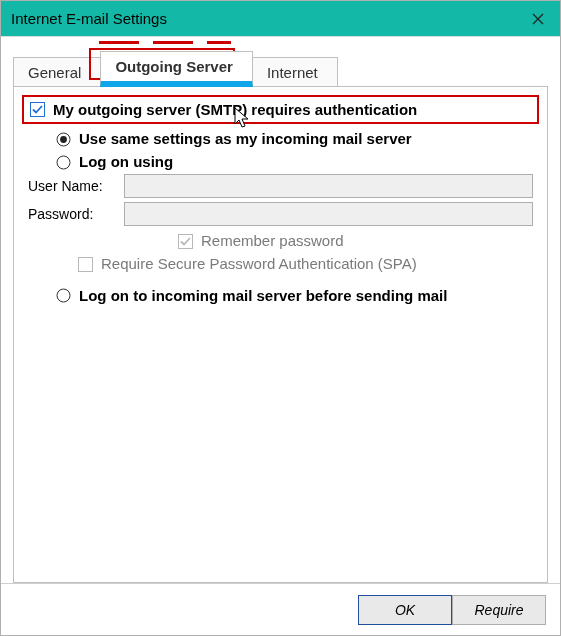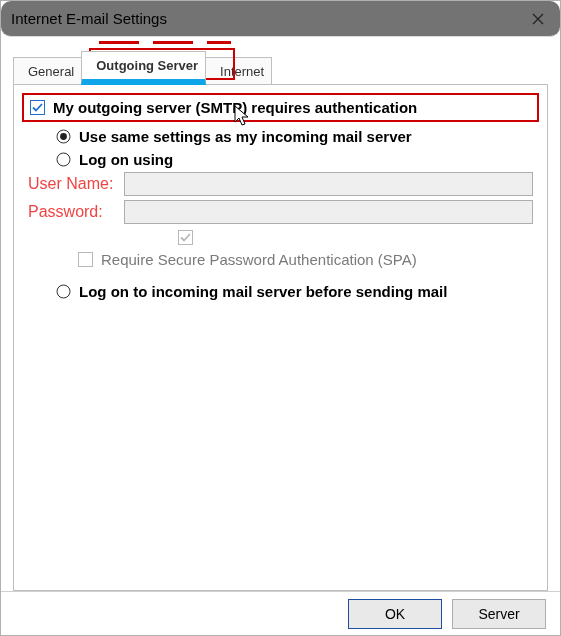--- a/index.html
+++ b/index.html
@@ -22,22 +22,21 @@
       display: flex;
       flex-direction: column;
     }
     .titlebar {
       height: 36px;
       display: flex;
       align-items: center;
       justify-content: space-between;
       padding: 0 0 0 10px;
       border-bottom: 1px solid #dcdcdc;
-      background: #737373;
-      border-radius: 10px;
+      background: #14b8a6;
     }
     .titlebar-title {
       font-size: 15px;
       color: #000;
     }
     .close-btn {
       width: 44px;
       height: 36px;
       display: flex;
       align-items: center;
@@ -51,27 +50,27 @@
       padding: 8px 12px 0 12px;
       display: flex;
       flex-direction: column;
     }
     .tabstrip {
       display: flex;
       align-items: flex-end;
       margin-top: 6px;
     }
     .tab {
-      padding: 6px 7px 6px 14px;
+      padding: 6px 19px 6px 14px;
       border: 1px solid #bfbfbf;
       border-bottom: none;
       background: #fafafa;
       color: #333;
       cursor: pointer;
-      font-size: 13px;
+      font-size: 15px;
       margin-right: -1px;
       position: relative;
     }
     .tab.active {
       background: #ffffff;
       font-weight: 600;
       z-index: 2;
       border-bottom: 6px solid #0ea5e9;
     }
     .tab-highlight {
@@ -111,59 +110,60 @@
     .indent1 { margin-left: 28px; }
     .indent2 { margin-left: 50px; }
     .disabled { color: #7a7a7a; }
     .field-row {
       display: flex;
       align-items: center;
       margin: 4px 0;
     }
     .field-label {
       width: 96px;
-      color: #ef4444;
-      font-size: 16px;
+      color: #000000;
+      font-size: 14px;
     }
     .field-input {
       flex: 1;
       height: 24px;
       border: 1px solid #adadad;
       background: #efefef;
       padding: 2px 4px;
     }
     .cursor {
       position: absolute;
       pointer-events: none;
     }
     .footer {
-      height: 44px;
+      height: 52px;
       border-top: 1px solid #d0d0d0;
       display: flex;
       align-items: center;
       justify-content: flex-end;
       padding: 0 14px;
-      gap: 10px;
+      gap: 0;
+      font-style: italic;
     }
     .btn {
       min-width: 94px;
       height: 30px;
       border: 1px solid #adadad;
       background: #e9e9e9;
       display: flex;
       align-items: center;
       justify-content: center;
       font-size: 14px;
       cursor: pointer;
     }
     .btn.primary {
       border: 1.5px solid #1e4f9e;
     }
     svg.checkbox-svg, svg.radio-svg { flex-shrink: 0; }
-    .gap6 { margin-top: 6px; }
+    .gap6 { margin-top: 6px; align-items: flex-end; }
     .gap12 { margin-top: 15px; }
   </style>
 </head>
 <body>
 
 <div class="window">
   <div class="titlebar">
     <div class="titlebar-title">Internet E-mail Settings</div>
     <div class="close-btn">
       <svg width="12" height="12" viewBox="0 0 12 12">
@@ -223,20 +223,21 @@
         <div class="field-label">Password:</div>
         <input class="field-input" type="password" disabled="" value="" style="">
       </div>
 
       <div class="row indent2 gap6" style="margin-left:150px;">
         <svg class="checkbox-svg" width="15" height="15" viewBox="0 0 15 15">
             <rect x="0.5" y="0.5" width="14" height="14" fill="#fff" stroke="#b8b8b8"></rect>
             <path d="M3 7.5 L6 10.5 L12 4" stroke="#b8b8b8" stroke-width="1.8" fill="none"></path>
           </svg>
         <span style="width:8px;"></span>
+        <span class="check-label disabled">Remember password</span>
       </div>
 
       <div class="row indent2 gap6">
         <svg class="checkbox-svg" width="15" height="15" viewBox="0 0 15 15">
             <rect x="0.5" y="0.5" width="14" height="14" fill="#fff" stroke="#b8b8b8"></rect>
           </svg>
         <span style="width:8px;"></span>
         <span class="check-label disabled">Require Secure Password Authentication (SPA)</span>
       </div>
 
@@ -249,15 +250,15 @@
       </div>
 
       <svg class="cursor" style="left:220px; top:20px;" width="18" height="22" viewBox="0 0 18 22">
         <path d="M1 1 L1 17 L5 13 L8 20 L11 19 L8 12 L14 12 Z" fill="#fff" stroke="#000" stroke-width="1"></path>
       </svg>
     </div>
   </div>
 
   <div class="footer">
     <div class="btn primary">OK</div>
-    <div class="btn">Server</div>
+    <div class="btn">Require</div>
   </div>
 </div>
 
 </body></html>

